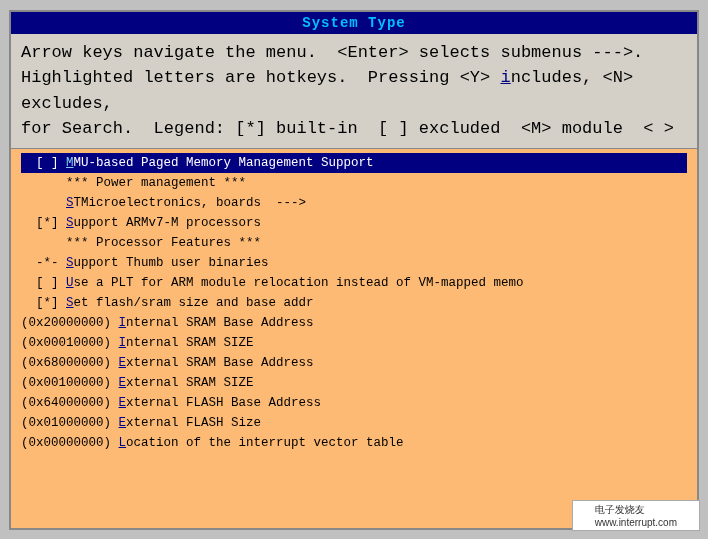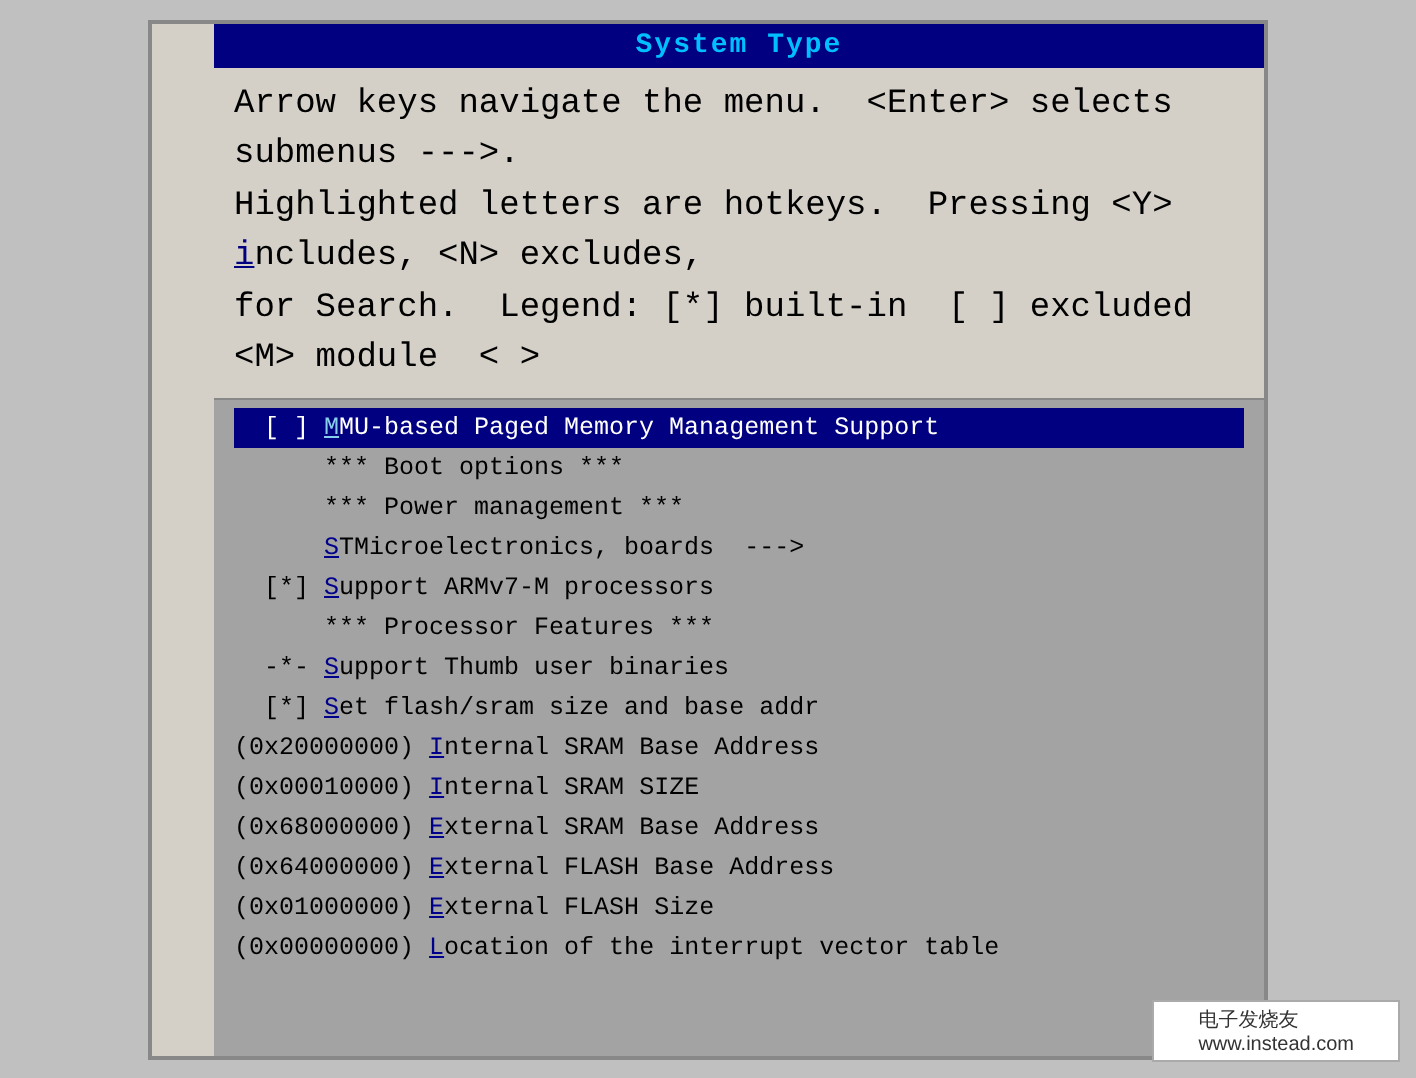--- a/index.html
+++ b/index.html
@@ -12,27 +12,26 @@
       width: 708px;
       height: 539px;
       background: #c0c0c0;
       display: flex;
       align-items: center;
       justify-content: center;
       font-family: 'Courier New', Courier, monospace;
     }
 
     .window {
-      width: 560px;
+      width: 690px;
       height: 520px;
       background: #d4d0c8;
       border: 2px solid #888;
       display: flex;
       flex-direction: column;
-      padding-left: 31px;
     }
 
     .title-bar {
       background: #000080;
       color: #00bfff;
       text-align: center;
       padding: 3px 6px;
       font-size: 14px;
       font-weight: bold;
       letter-spacing: 1px;
@@ -47,21 +46,21 @@
       border-bottom: 1px solid #888;
     }
 
     .help-text .hotkey {
       color: #000080;
       text-decoration: underline;
     }
 
     .content-area {
       flex: 1;
-      background: #a3a3a3;
+      background: #fdba74;
       padding: 4px 10px;
       overflow: hidden;
     }
 
     .menu-item {
       font-size: 12.5px;
       line-height: 1.6;
       color: #000;
       white-space: nowrap;
       display: block;
@@ -105,57 +104,60 @@
     <div>Arrow keys navigate the menu.&nbsp; &lt;Enter&gt; selects submenus ---&gt;.</div>
     <div>Highlighted letters are hotkeys.&nbsp; Pressing &lt;Y&gt; <span class="hotkey">i</span>ncludes, &lt;N&gt; excludes,</div>
     <div>for Search.&nbsp; Legend: [*] built-in&nbsp; [ ] excluded&nbsp; &lt;M&gt; module&nbsp; &lt; &gt;</div>
   </div>
   <div class="content-area">
 
     <span class="menu-item selected">
       &nbsp;&nbsp;[ ] <span class="hotkey">M</span>MU-based Paged Memory Management Support
     </span>
     <span class="menu-item">
-      &nbsp;&nbsp;&nbsp;&nbsp;&nbsp;&nbsp;*** Boot options ***
-    </span>
-    <span class="menu-item">
       &nbsp;&nbsp;&nbsp;&nbsp;&nbsp;&nbsp;*** Power management ***
     </span>
     <span class="menu-item">
       &nbsp;&nbsp;&nbsp;&nbsp;&nbsp;&nbsp;<span class="hotkey">S</span>TMicroelectronics, boards&nbsp; ---&gt;
     </span>
     <span class="menu-item">
       &nbsp;&nbsp;[*] <span class="hotkey">S</span>upport ARMv7-M processors
     </span>
     <span class="menu-item">
       &nbsp;&nbsp;&nbsp;&nbsp;&nbsp;&nbsp;*** Processor Features ***
     </span>
     <span class="menu-item">
       &nbsp;&nbsp;-*- <span class="hotkey">S</span>upport Thumb user binaries
     </span>
     <span class="menu-item">
+      &nbsp;&nbsp;[ ] <span class="hotkey">U</span>se a PLT for ARM module relocation instead of VM-mapped memo
+    </span>
+    <span class="menu-item">
       &nbsp;&nbsp;[*] <span class="hotkey">S</span>et flash/sram size and base addr
     </span>
     <span class="menu-item">
       (0x20000000) <span class="hotkey">I</span>nternal SRAM Base Address
     </span>
     <span class="menu-item">
       (0x00010000) <span class="hotkey">I</span>nternal SRAM SIZE
     </span>
     <span class="menu-item">
       (0x68000000) <span class="hotkey">E</span>xternal SRAM Base Address
+    </span>
+    <span class="menu-item">
+      (0x00100000) <span class="hotkey">E</span>xternal SRAM SIZE
     </span>
     <span class="menu-item">
       (0x64000000) <span class="hotkey">E</span>xternal FLASH Base Address
     </span>
     <span class="menu-item">
       (0x01000000) <span class="hotkey">E</span>xternal FLASH Size
     </span>
     <span class="menu-item">
       (0x00000000) <span class="hotkey">L</span>ocation of the interrupt vector table
     </span>
   </div>
 </div>
 
 <div class="watermark">
   <div>电子发烧友</div>
-  <div>www.instead.com</div>
+  <div>www.interrupt.com</div>
 </div>
 
 </body></html>

